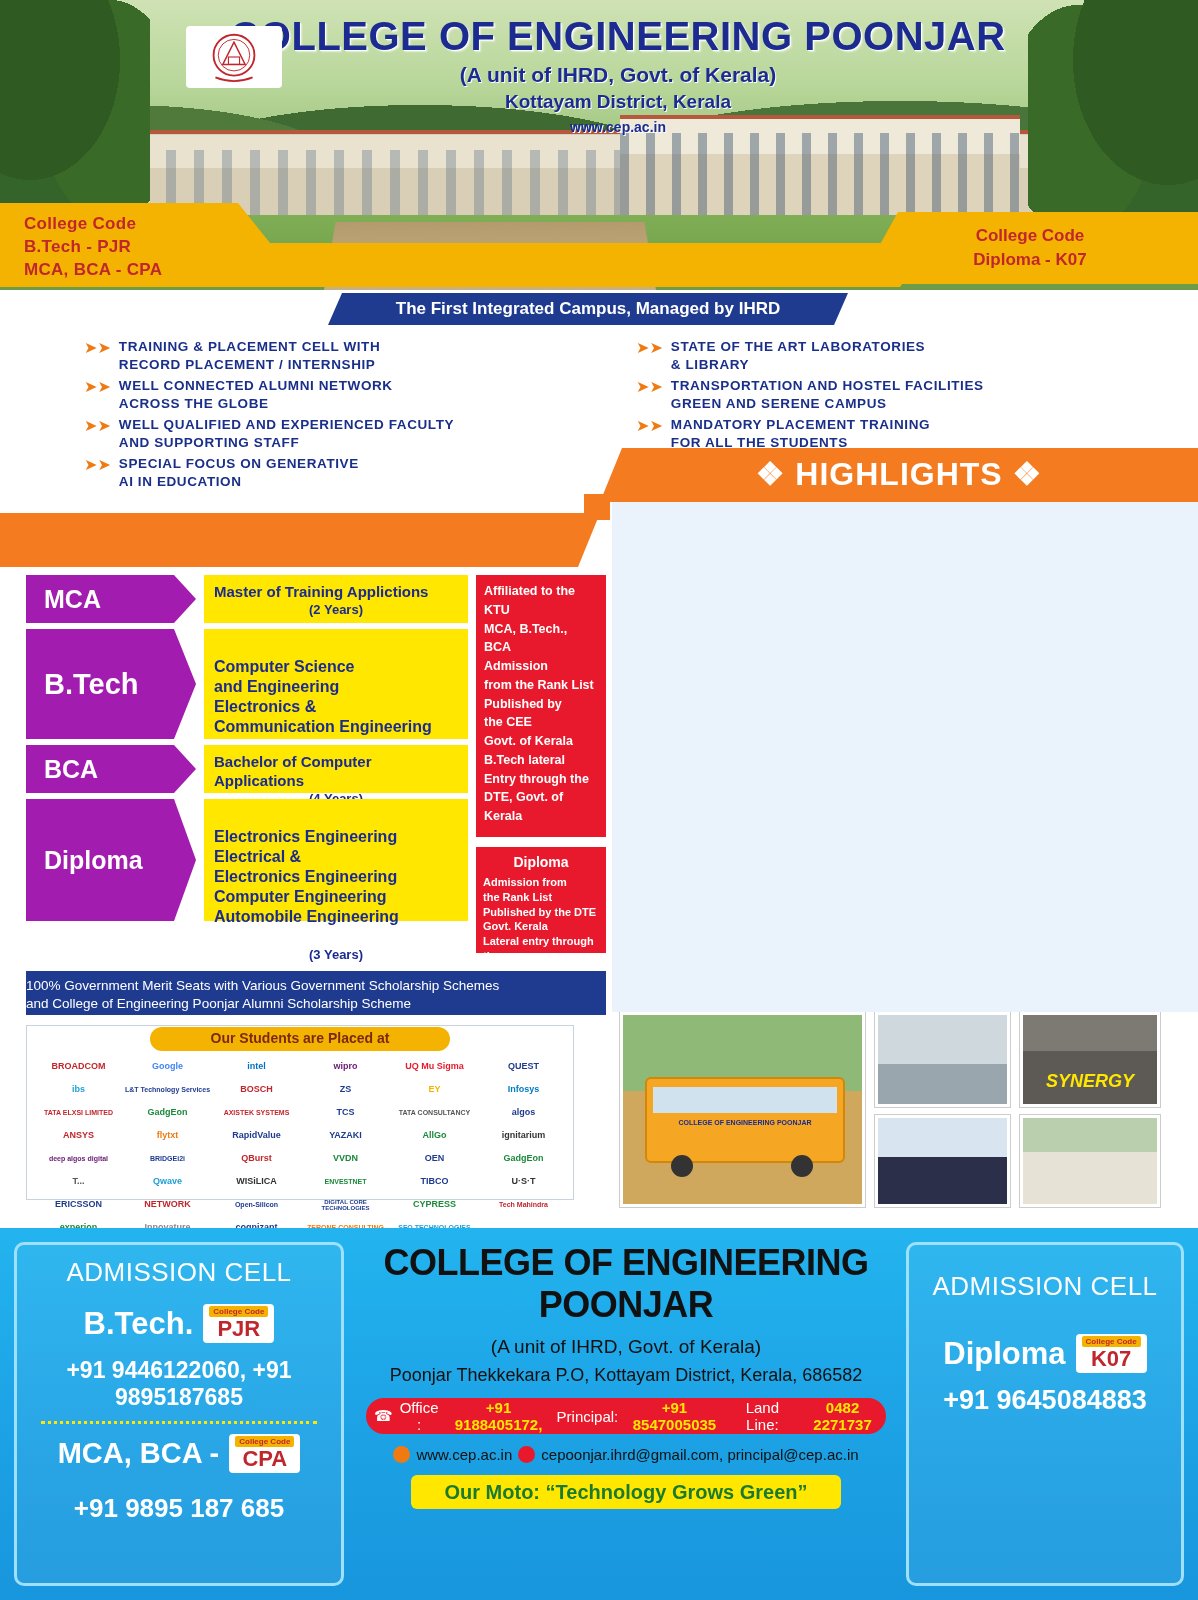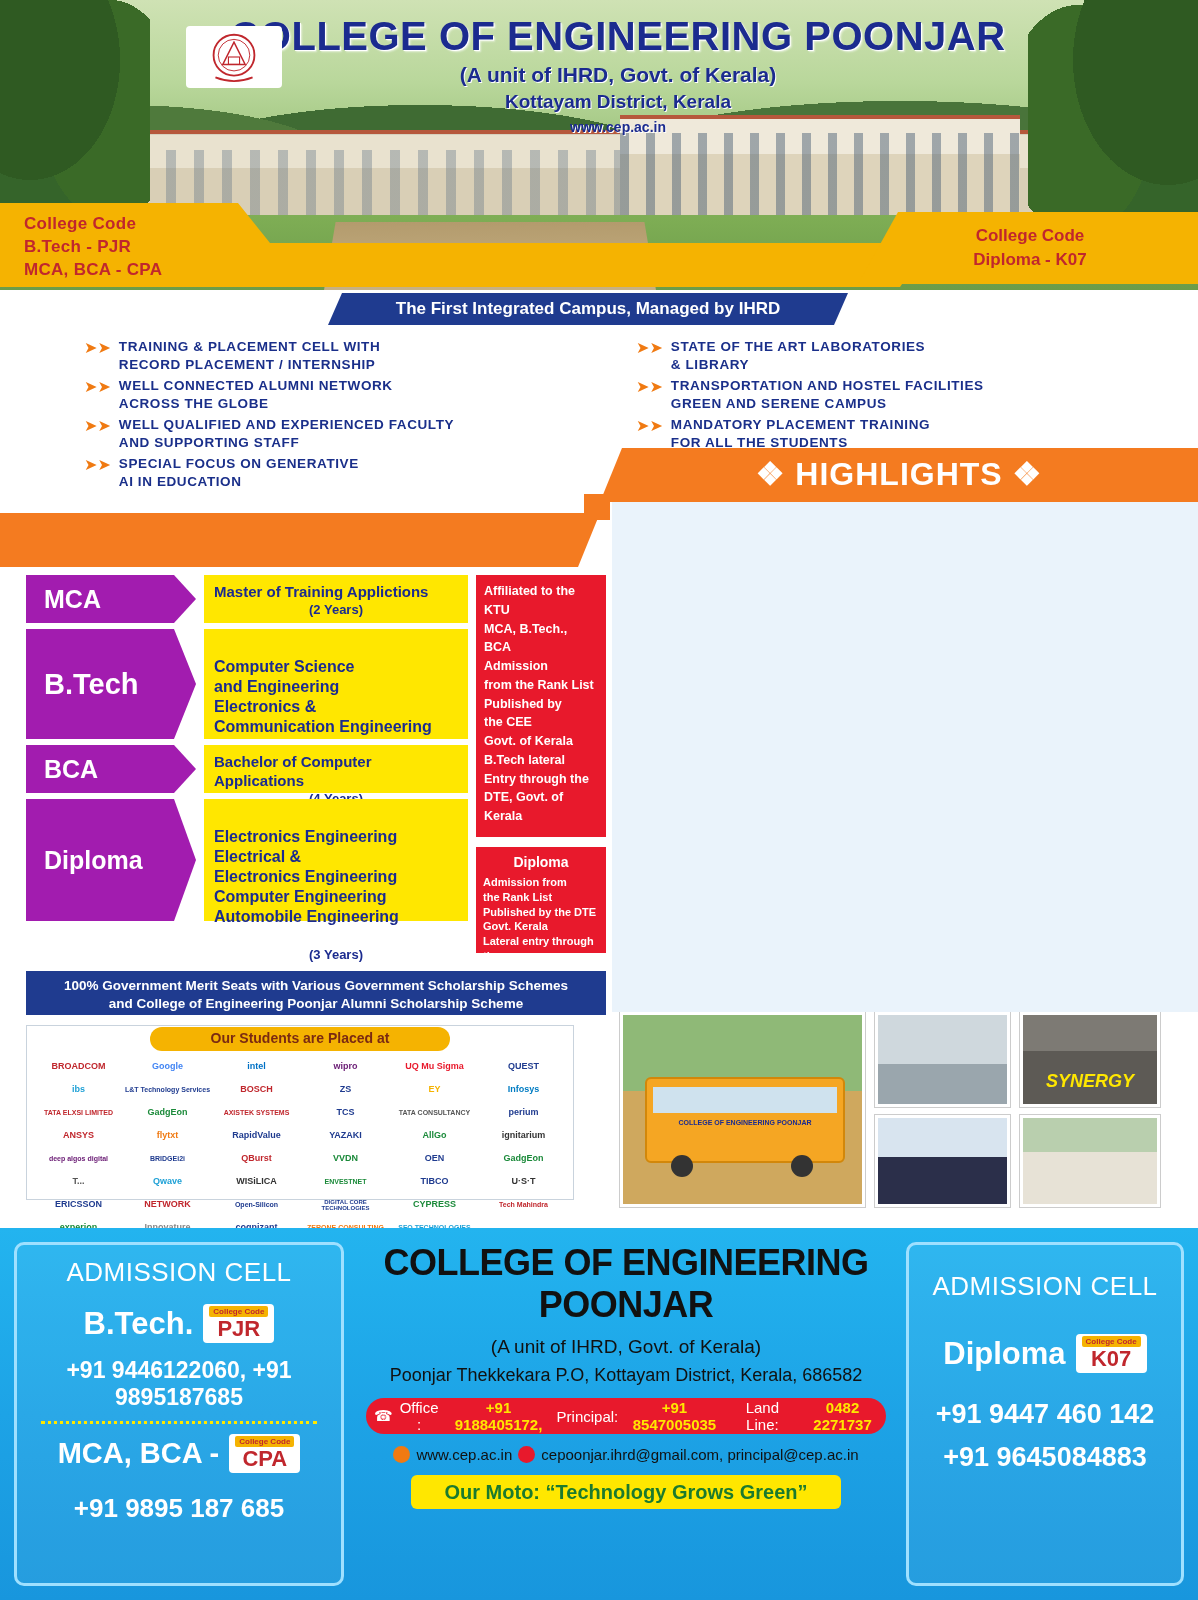--- a/index.html
+++ b/index.html
@@ -173,21 +173,21 @@
   .red-note{
     position:absolute; right:0; top:0; width:130px; background:#e8192c; color:#fff;
     font-size:12.5px; font-weight:bold; padding:7px 8px; line-height:1.5;
   }
   .red-note2{
     position:absolute; right:0; background:#e8192c; color:#fff;
     font-size:11px; font-weight:bold; padding:6px 7px; line-height:1.35; text-align:left; width:130px;
   }
   .merit-bar{
     position:absolute; left:26px; top:971px; width:580px; height:44px; background:#1f3b8f; color:#fff;
-    font-size:13.5px; font-weight:bold; text-align:center; padding-top:6px; line-height:1.35;
+    font-size:13.5px; font-weight:normal; padding-top:6px; line-height:1.35;
   }
 
   
   .placed-box{
     position:absolute; left:26px; top:1025px; width:548px; height:175px;
     background:#fff; border:1px solid #c9d3dd;
   }
   .placed-title{
     position:absolute; left:150px; top:1027px; width:300px; height:24px; background:#f5b301;
     border-radius:12px; text-align:center; color:#7a2a12; font-weight:bold; font-size:14px; padding-top:3px; z-index:4;
@@ -484,21 +484,21 @@
     <div class="logo-cell" style="color:#1f3b8f; font-size:7px">L&amp;T Technology Services</div>
     <div class="logo-cell" style="color:#c0272d">BOSCH</div>
     <div class="logo-cell" style="color:#1f3b8f">ZS</div>
     <div class="logo-cell" style="color:#f5b301">EY</div>
     <div class="logo-cell" style="color:#007cc3">Infosys</div>
     <div class="logo-cell" style="color:#c0272d; font-size:7px">TATA ELXSI LIMITED</div>
     <div class="logo-cell" style="color:#1b8a3a">GadgEon</div>
     <div class="logo-cell" style="color:#c0272d; font-size:7px">AXISTEK SYSTEMS</div>
     <div class="logo-cell" style="color:#1f3b8f">TCS</div>
     <div class="logo-cell" style="color:#555; font-size:7px">TATA CONSULTANCY</div>
-    <div class="logo-cell" style="color:#1f3b8f">perium</div>
+    <div class="logo-cell" style="color:#1f3b8f">algos</div>
     <div class="logo-cell" style="color:#c0272d">ANSYS</div>
     <div class="logo-cell" style="color:#f07a12">flytxt</div>
     <div class="logo-cell" style="color:#1f3b8f">RapidValue</div>
     <div class="logo-cell" style="color:#1f3b8f">YAZAKI</div>
     <div class="logo-cell" style="color:#1b8a3a">AllGo</div>
     <div class="logo-cell" style="color:#333">ignitarium</div>
     <div class="logo-cell" style="color:#6d2077; font-size:7px">deep algos digital</div>
     <div class="logo-cell" style="color:#1f3b8f; font-size:7px">BRIDGEi2i</div>
     <div class="logo-cell" style="color:#c0272d">QBurst</div>
     <div class="logo-cell" style="color:#1b8a3a">VVDN</div>
@@ -584,17 +584,16 @@
 
   <div class="adm-box adm-right">
     <div class="adm-title" style="margin-top:26px">ADMISSION CELL</div>
     <div style="display:flex; align-items:center; justify-content:center; gap:10px; margin-top:32px;">
       <span style="color:#fff; font-weight:bold; font-size:31px;">Diploma</span>
       <span class="code-badge">
         <span class="cc">College Code</span>
         <span class="val">K07</span>
       </span>
     </div>
-    <div class="phone-line" style="margin-top:26px; font-size:27px;">+91 9447 460 142</div>
     <div class="phone-line" style="margin-top:12px; font-size:27px;">+91 9645084883</div>
   </div>
 
 </div>
 
 </body></html>

